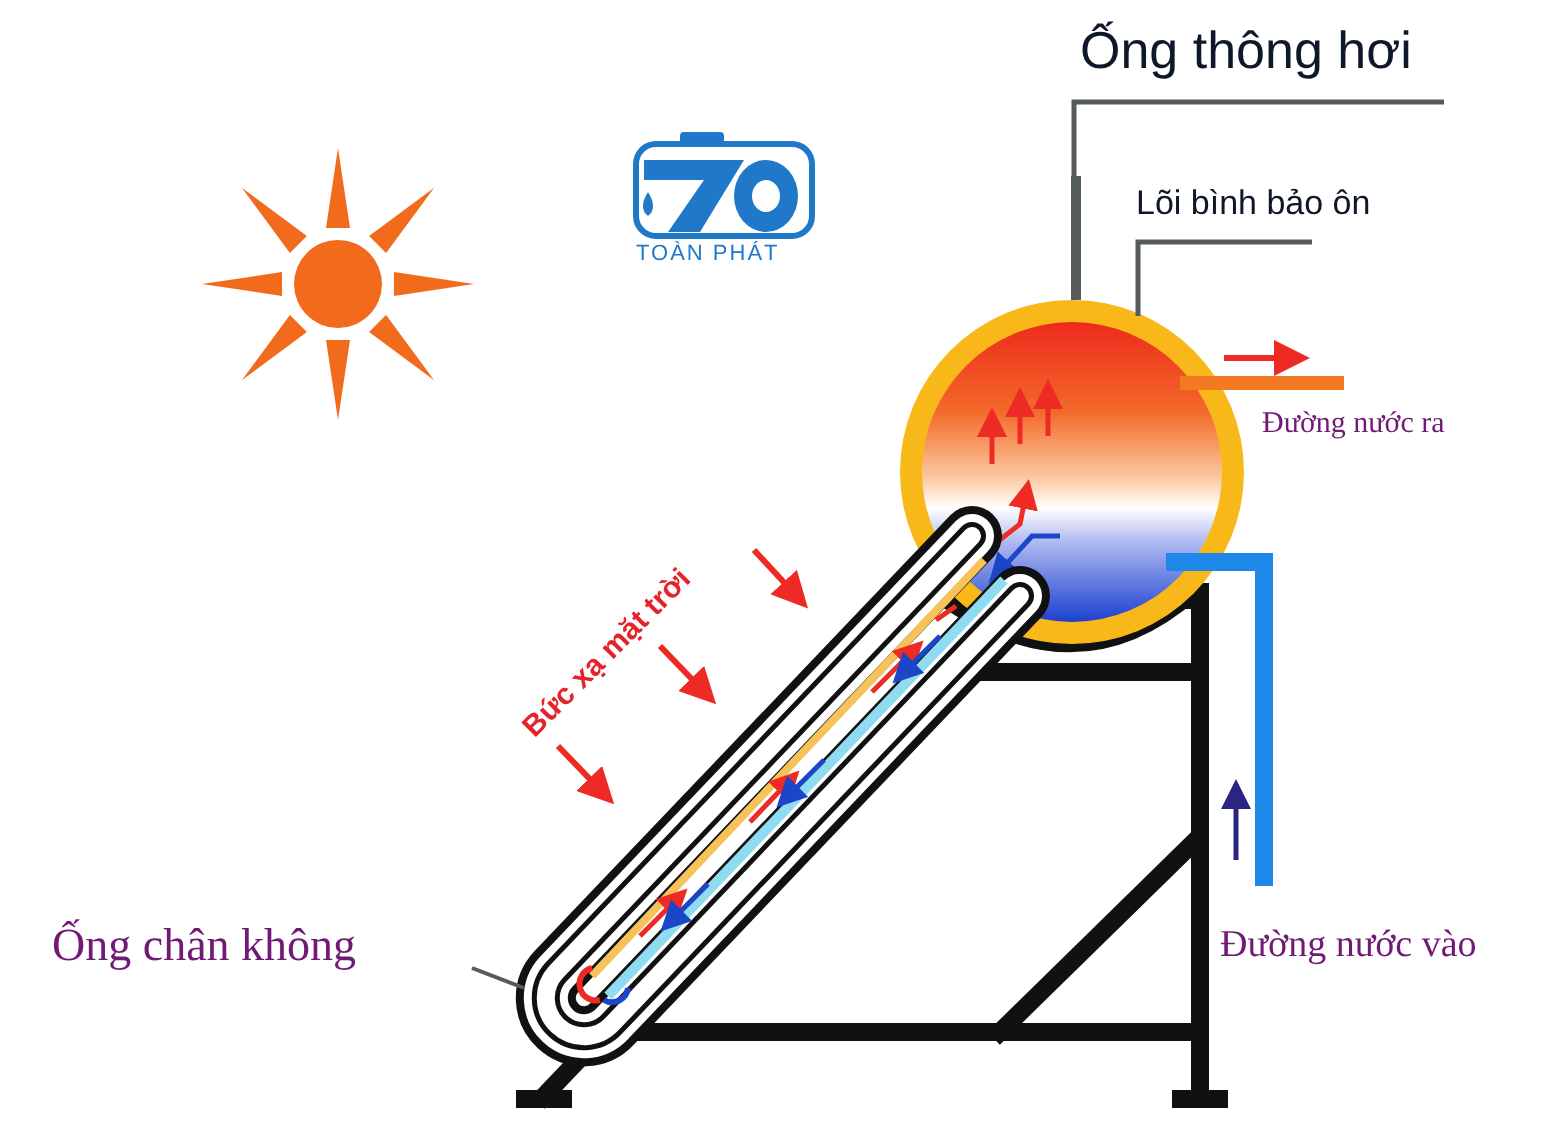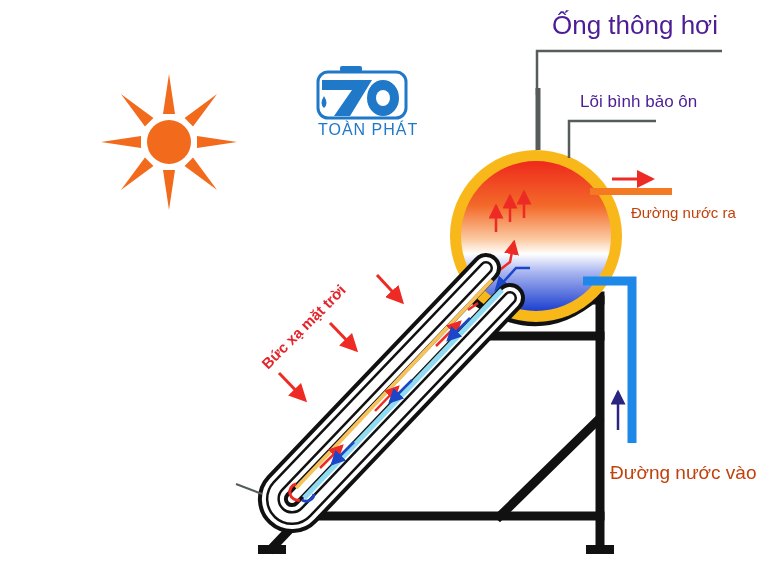--- a/index.html
+++ b/index.html
@@ -1,22 +1,22 @@
 <!DOCTYPE html>
 <html><head>
 <meta charset="utf-8">
 <style>
   html,body{margin:0;padding:0;background:#ffffff;}
   body{width:771px;height:572px;overflow:hidden;position:relative;font-family:"Liberation Sans",sans-serif;}
   #stage{position:absolute;left:0;top:0;width:771px;height:572px;}
   .lbl{position:absolute;white-space:nowrap;font-family:"Liberation Sans",sans-serif;}
-  .lbl-black{color:#4c1d95;margin-left:12px;}
-  .lbl-navy{color:#c2410c;}
+  .lbl-black{color:#0f172a;}
+  .lbl-navy{color:#701a75;font-family:Liberation Serif, serif;}
   .lbl-red{color:#e5232a;font-weight:bold;}
-  .logo-text{position:absolute;left:318px;top:121px;font-size:16px;letter-spacing:1px;color:#1f78c8;font-family:"Liberation Sans",sans-serif;}
+  .logo-text{position:absolute;left:318px;top:121px;font-size:11px;letter-spacing:1px;color:#1f78c8;font-family:"Liberation Sans",sans-serif;}
 </style>
 </head>
 <body>
 
 <div id="stage">
 <svg width="771" height="572" viewBox="0 0 771 572" xmlns="http://www.w3.org/2000/svg">
   <defs>
     <linearGradient id="tankGrad" x1="0" y1="0" x2="0" y2="1">
       <stop offset="0" stop-color="#ee2a1c"></stop>
       <stop offset="0.30" stop-color="#f36a2a"></stop>
@@ -127,14 +127,15 @@
   </g>
 </svg>
 
   
   <div class="logo-text">TOÀN PHÁT</div>
 
   <div class="lbl lbl-black" style="left:540px;top:10px;font-size:26px;">Ống thông hơi</div>
   <div class="lbl lbl-black" style="left:568px;top:92px;font-size:17px;">Lõi bình bảo ôn</div>
   <div class="lbl lbl-navy" style="left:631px;top:204px;font-size:15px;">Đường nước ra</div>
   <div class="lbl lbl-navy" style="left:610px;top:462px;font-size:19px;">Đường nước vào</div>
+  <div class="lbl lbl-navy" style="left:26px;top:460px;font-size:23px;">Ống chân không</div>
   <div class="lbl lbl-red" style="left:258px;top:360px;font-size:15px;transform:rotate(-45deg);transform-origin:left top;">Bức xạ mặt trời</div>
 </div>
 
 </body></html>

